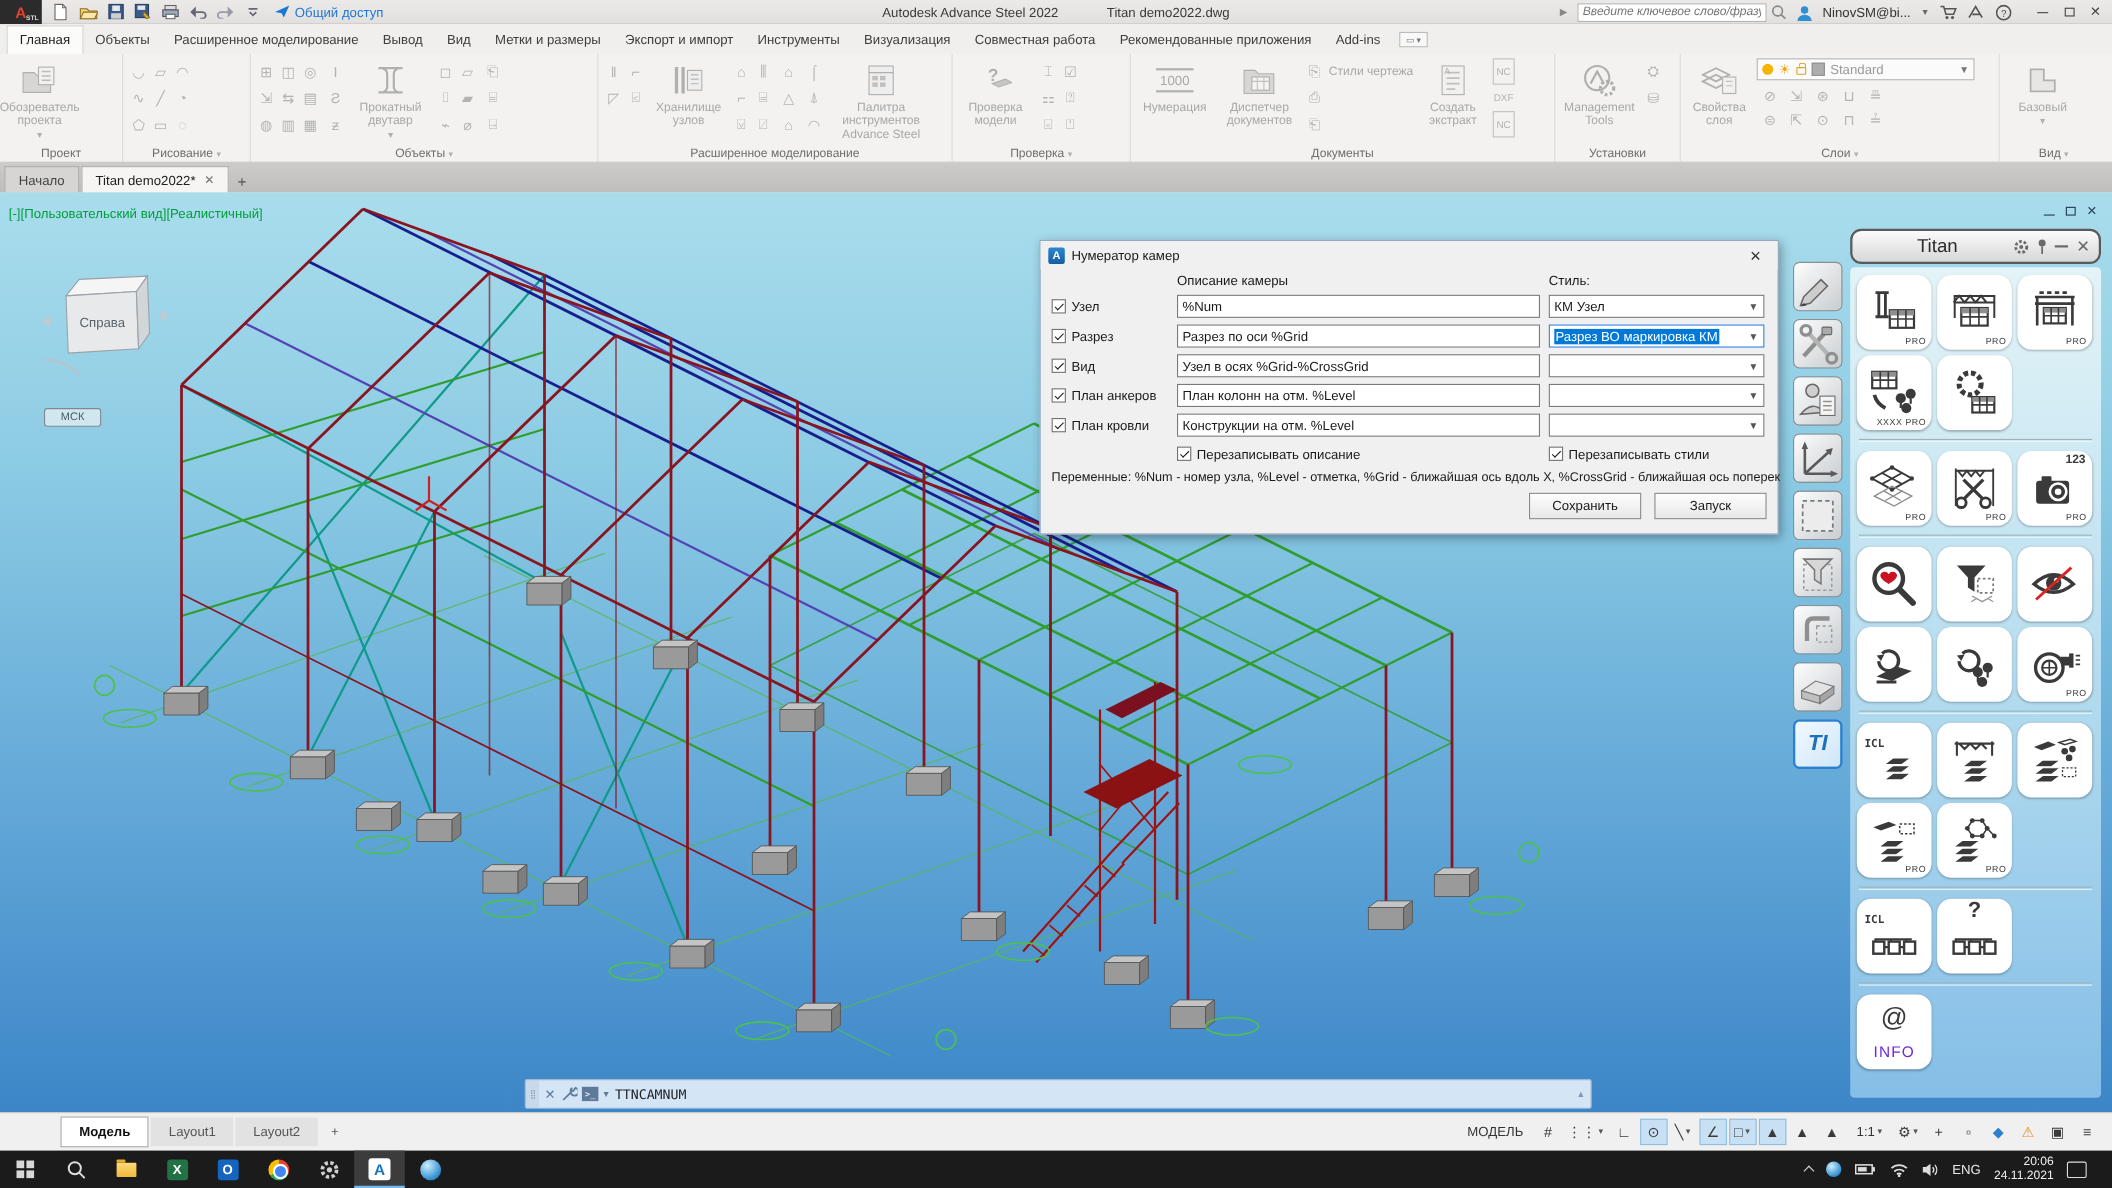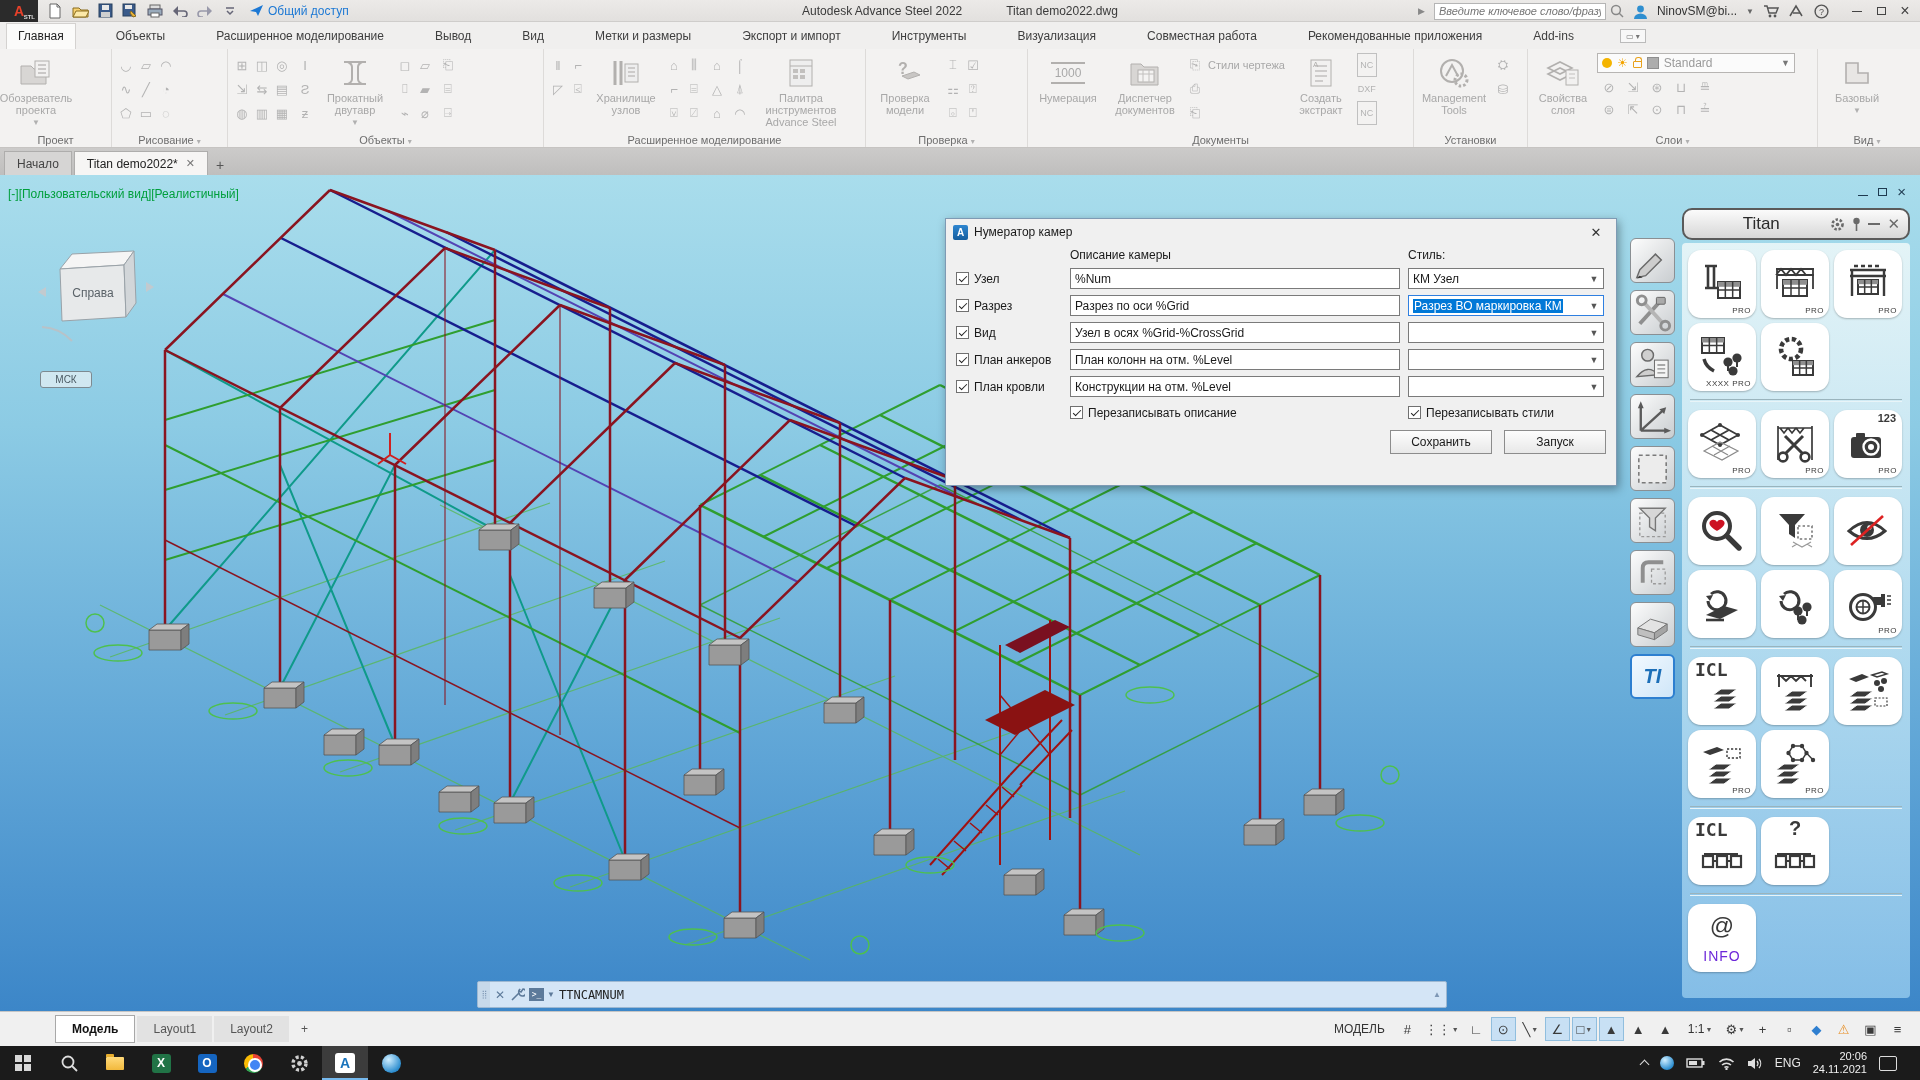--- a/index.html
+++ b/index.html
@@ -23,21 +23,21 @@
   .searchwrap{display:flex;align-items:center;gap:4px;}
   .searchbox{width:172px;height:17px;border:1px solid #b5b5b5;background:#fff;font-style:italic;font-size:11px;
              color:#8a8a8a;padding:0 4px;font-family:"Liberation Sans",sans-serif;}
   .uname{font-size:12px;color:#333;}
   .winbtns{display:flex;align-items:center;gap:2px;margin-left:8px;}
   .winbtns span{width:22px;height:18px;display:flex;align-items:center;justify-content:center;font-size:13px;color:#444;}
   .wb-max i{display:block;width:9px;height:8px;border:1.4px solid #444;}
   .wb-min i{display:block;width:10px;height:0;border-top:1.6px solid #444;}
   
   .rtabs{position:absolute;left:0;top:22px;width:1920px;height:27px;background:#f0efee;display:flex;align-items:flex-end;
-         padding-left:6px;font-size:12px;color:#3e3e3e;gap:29px;}
+         padding-left:6px;font-size:12px;color:#3e3e3e;}
   .rtab{padding:5px 11px 6px;cursor:default;white-space:nowrap;}
   .rtab.active{background:#fbfbfa;border:1px solid #d4d2d0;border-bottom:none;color:#222;}
   .rtab-coll{margin-left:6px;margin-bottom:6px;width:26px;height:14px;border:1px solid #bbb;background:#f8f8f8;
              font-size:8px;color:#777;display:flex;align-items:center;justify-content:center;gap:2px;}
   
   .ribbon{position:absolute;left:0;top:49px;width:1920px;height:99px;background:#f3f2f1;border-bottom:1px solid #c6c4c2;
           display:flex;}
   .rgroup{position:relative;height:100%;border-right:1px solid #dddbd9;padding:4px 4px 16px;}
   .rg-label{position:absolute;left:0;right:0;bottom:1px;text-align:center;font-size:11px;color:#6e6e6e;white-space:nowrap;}
   .rg-body{display:flex;height:78px;align-items:flex-start;gap:3px;}
@@ -129,21 +129,21 @@
               display:flex;align-items:center;padding:0 8px;}
   .titan-title{flex:1;text-align:center;font-size:17px;color:#2a2a2a;}
   .titan-hic{display:flex;gap:7px;align-items:center;color:#6a6a6a;}
   .titan-hic .hx{font-size:15px;}
   .titan-body{margin-top:3px;height:755px;background:linear-gradient(rgba(233,246,248,.92),rgba(186,224,242,.85) 55%,rgba(150,203,238,.8));
               border-radius:4px;padding:7px 6px;display:flex;flex-wrap:wrap;gap:5px;align-content:flex-start;}
   .tbtn{width:68px;height:68px;background:#fff;border-radius:13px;position:relative;box-shadow:0 1px 2px rgba(0,0,0,.25);}
   .tbtn svg{position:absolute;left:10px;top:10px;}
   .tbadge{position:absolute;right:5px;bottom:3px;font-size:8px;font-weight:normal;color:#3a3a3a;letter-spacing:.5px;}
   .ttext{position:absolute;font-weight:bold;color:#3a3a3a;}
-  .tt-tl{left:7px;top:2px;font-size:18px;font-family:"DejaVu Sans Mono",monospace;}
+  .tt-tl{left:7px;top:14px;font-size:10px;font-family:"DejaVu Sans Mono",monospace;}
   .tt-tr{right:6px;top:2px;font-size:11px;}
   .tt-tc{left:0;right:0;top:0px;text-align:center;font-size:20px;}
   .tt-at{left:0;right:0;top:8px;text-align:center;font-size:24px;font-weight:normal;color:#3a3a3a;}
   .tt-info{left:0;right:0;bottom:8px;text-align:center;font-size:14px;letter-spacing:1px;font-weight:normal;color:#6d28d9;}
   .tdiv{width:100%;height:3px;border-top:1px solid #9ab4bd;border-bottom:1px solid #e8f4f8;margin:3px 2px;}
   
   .statusrow{position:absolute;left:0;top:1011px;width:1920px;height:35px;background:#f0f0f0;
              border-top:1px solid #c5c5c5;display:flex;align-items:center;font-size:12px;color:#444;}
   .ltabs{display:flex;align-items:center;height:100%;padding-left:55px;gap:2px;}
   .ltab{padding:6px 16px;background:#e2e2e2;color:#555;border-radius:0 0 0 0;}
@@ -834,20 +834,21 @@
       <div class="dlg-ovr">
         <label class="c1">
             <span class="cbx"></span>
             <span>Перезаписывать описание</span>
           </label>
         <label class="c2">
             <span class="cbx"></span>
             <span>Перезаписывать стили</span>
           </label>
       </div>
+      <div class="dnote">Переменные: %Num - номер узла, %Level - отметка, %Grid - ближайшая ось вдоль X, %CrossGrid - ближайшая ось поперек</div>
       <div class="dbtns">
         <div class="dbtn">Сохранить</div>
         <div class="dbtn">Запуск</div>
       </div>
     </div>
 
     <div class="sidetools" id="side-tools">
         <div class="stool">
           <svg width="44" height="44" viewBox="0 0 44 44">
             <path d="M9 31 L25 15 l6 6 L15 37 l-9 2 z" fill="#cdcdcd" stroke="#6a6a6a" stroke-width="1.5"></path>

